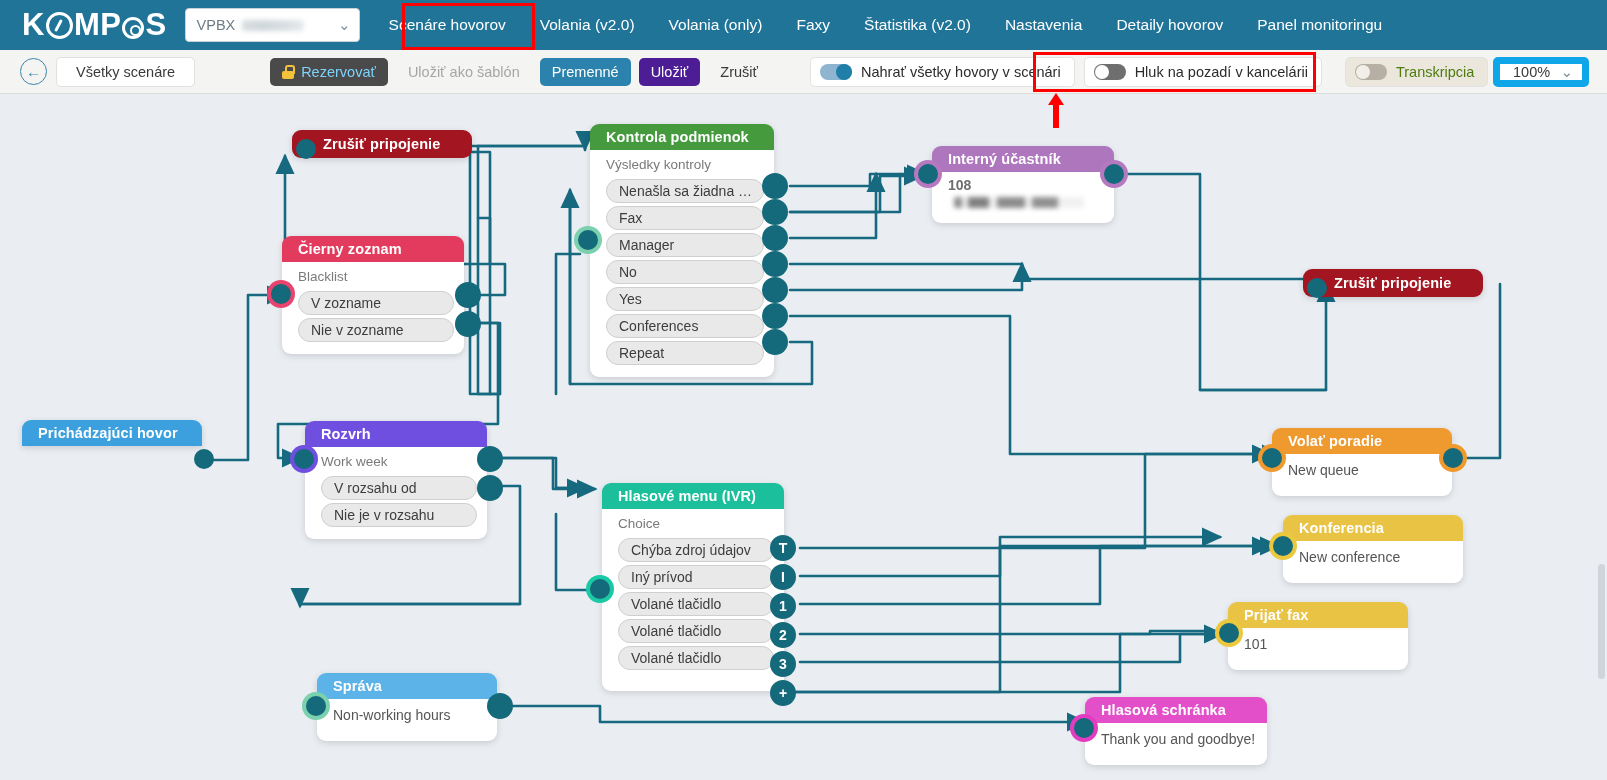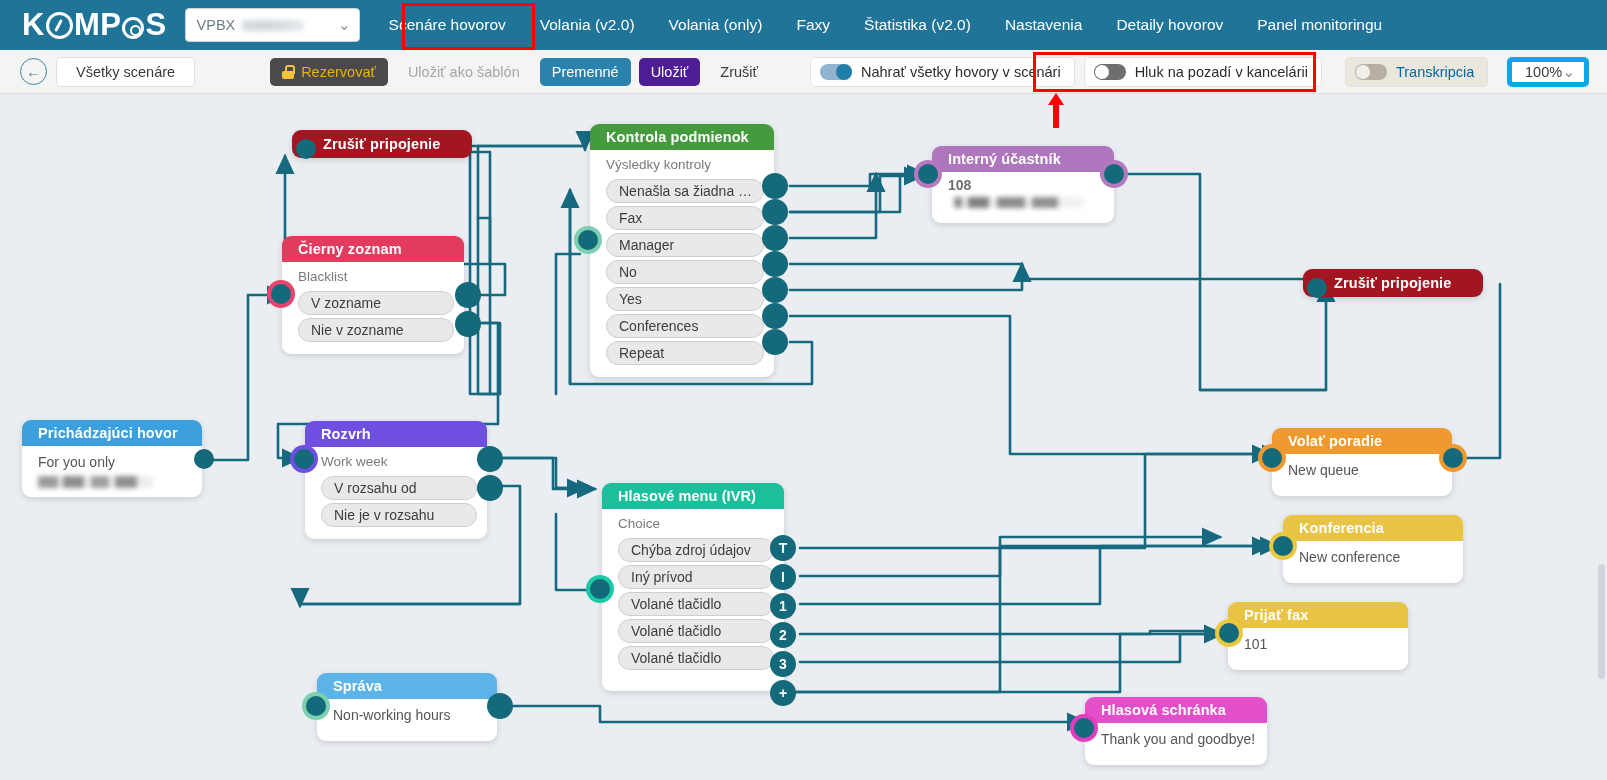--- a/index.html
+++ b/index.html
@@ -143,21 +143,21 @@
   .tb-group { display: flex; align-items: center; margin-left: 75px; gap: 8px; }
   .tb-btn {
     height: 28px;
     border-radius: 5px;
     display: flex; align-items: center; gap: 7px;
     padding: 0 12px;
     font-size: 14.5px;
     cursor: pointer;
     white-space: nowrap;
   }
-  .tb-reserve { background: #4a4a4a; color: #eab308; }
+  .tb-reserve { background: #4a4a4a; color: #7dd3fc; }
   .tb-lock {
     width: 12px; height: 14px;
     position: relative; display:inline-block;
   }
   .tb-lock::after {
     content:""; position:absolute; left:0; bottom:0;
     width:12px; height:8px; background:#f5c33a; border-radius:2px;
   }
   .tb-lock::before {
     content:""; position:absolute; left:3px; top:0;
@@ -175,21 +175,21 @@
     border: 1px solid #e2e2e0;
     border-radius: 5px;
     display: flex; align-items: center;
     gap: 9px;
     padding: 0 13px 0 9px;
     font-size: 14.5px;
     color: #2c2c2c;
     cursor: pointer;
     white-space: nowrap;
   }
-  .toggle-box.disabled { background: #ebe7dd; color: #0369a1; cursor: default; align-items: center; }
+  .toggle-box.disabled { background: #ebe7dd; color: #4d7c0f; cursor: default; align-items: center; }
   .sw {
     width: 32px; height: 16px;
     border-radius: 9px;
     position: relative;
     flex: none;
   }
   .sw.off { background: #6f6f6f; }
   .sw.off::after {
     content:""; position:absolute; left:1px; top:1px;
     width:14px; height:14px; border-radius:50%; background:#fff;
@@ -199,22 +199,22 @@
     content:""; position:absolute; right:0px; top:0px;
     width:16px; height:16px; border-radius:50%; background:#1f7fa8;
   }
   .sw.dis { background: #b6b0a4; }
   .sw.dis::after {
     content:""; position:absolute; left:1px; top:1px;
     width:14px; height:14px; border-radius:50%; background:#f2efe8;
   }
   #zoom-select {
     margin-left: 9px; margin-right: 18px;
-    width: 82px; height: 30px;
-    background: #fff; border: 5px solid #0ea5e9; border-radius: 5px;
+    width: 96px; height: 30px;
+    background: #fff; border: 7px solid #0ea5e9; border-radius: 5px;
     display: flex; align-items: center; justify-content: space-between;
     padding: 0 9px 0 13px;
     font-size: 14.5px; color: #3a3a3a;
     cursor: pointer;
   }
 
   
   #canvas {
     position: absolute;
     top: 94px; left: 0;
@@ -477,24 +477,20 @@
       <path d="M556,300 L556,160 L580,160"></path>
 
       <path d="M490,300 L490,124 L478,124"></path>
 
       <path d="M556,420 L556,496 L594,496"></path>
     </g>
   </svg>
 
   <div class="node" style="left:22px; top:326px; width:180px;">
     <div class="hdr" style="background:#3ba0dd;">Prichádzajúci hovor</div>
-    <div class="body">
-      <div class="val">For you only</div>
-      <div class="blur-line"></div>
-    </div>
   </div>
   <div class="port" style="left:194px; top:355px;"></div>
 
   <div class="node pill" style="left:292px; top:36px; width:180px;">
     <div class="hdr" style="background:#a31621;">Zrušiť pripojenie</div>
   </div>
   <div class="port" style="left:296px; top:45px;"></div>
 
   <div class="node" style="left:282px; top:142px; width:182px;">
     <div class="hdr" style="background:#e33b5e;">Čierny zoznam</div>

